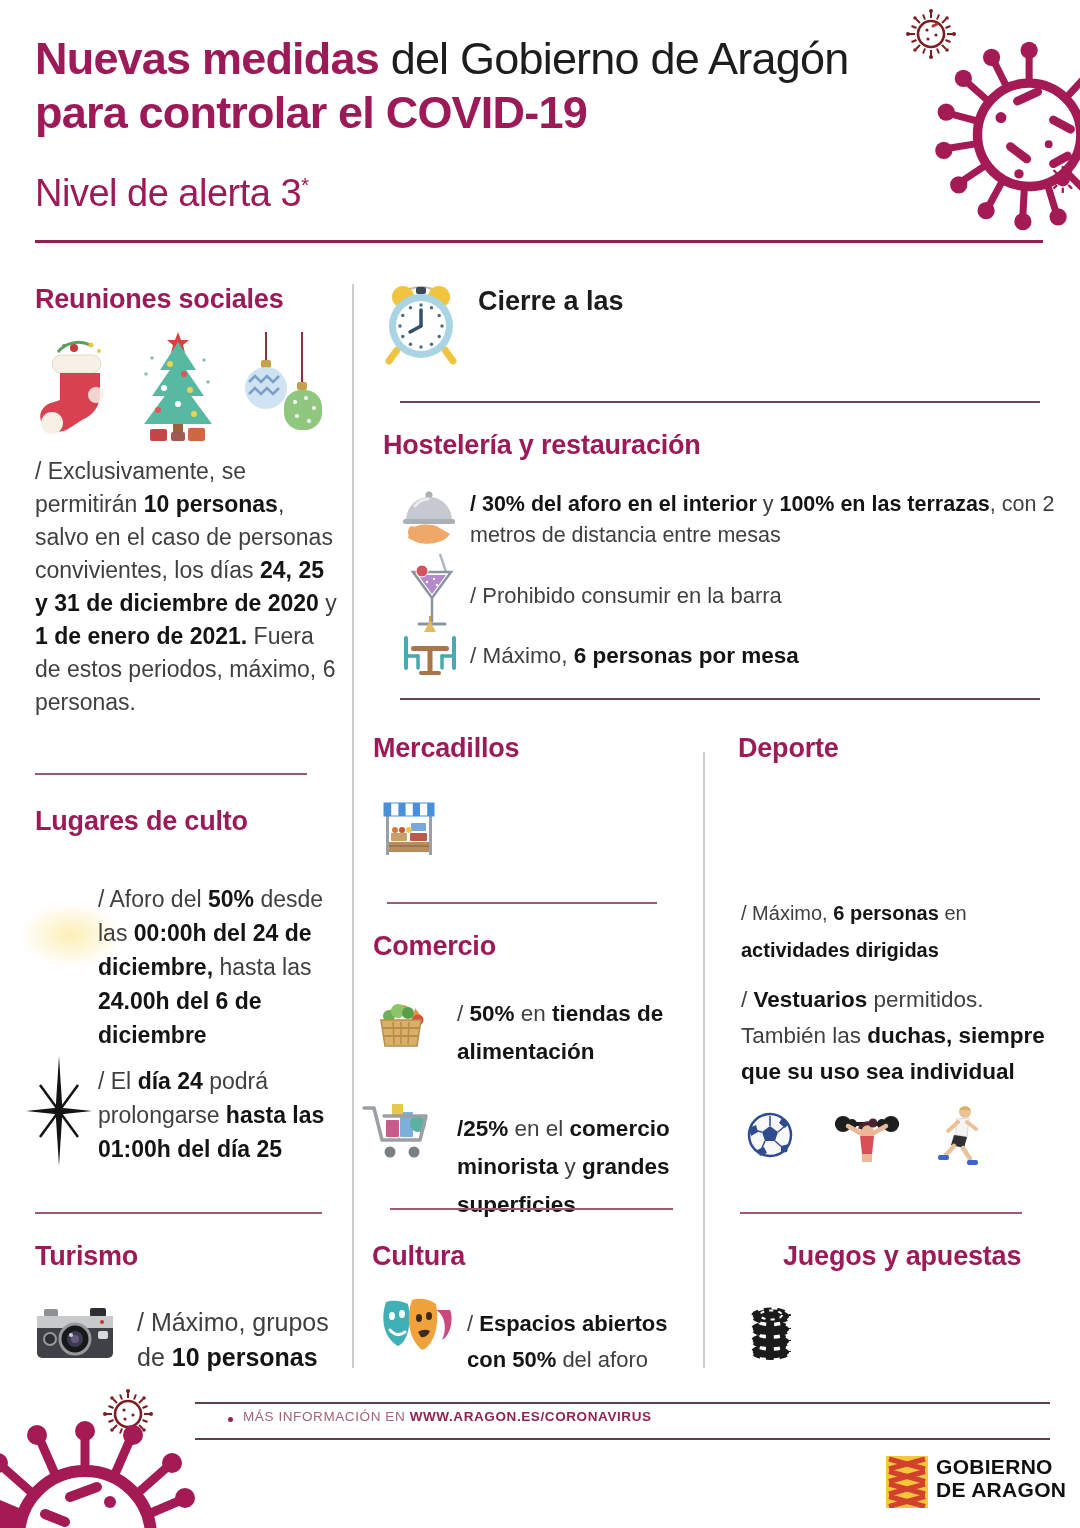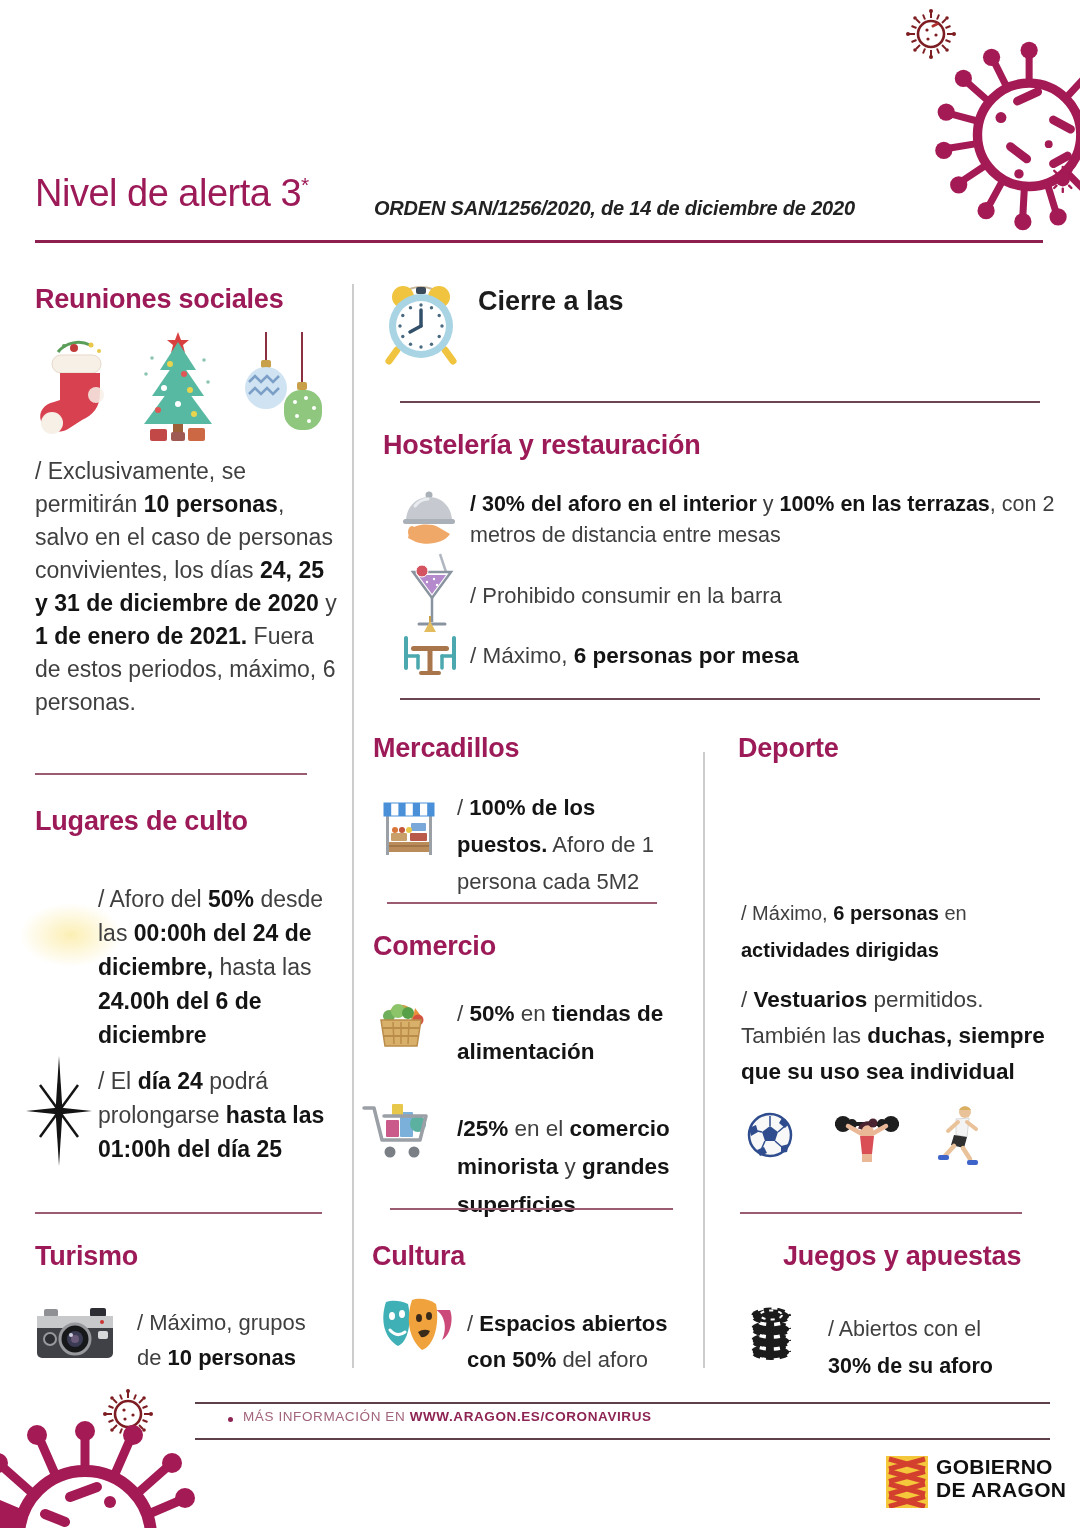--- a/index.html
+++ b/index.html
@@ -184,23 +184,23 @@
     </g>
     <circle cx="100" cy="135" r="66" fill="#ffffff" stroke="#a41a55" stroke-width="12"></circle>
     <g stroke="#a41a55" stroke-width="10" stroke-linecap="round">
       <line x1="85" y1="95" x2="112" y2="85"></line>
       <line x1="60" y1="112" x2="80" y2="120"></line>
     </g>
     <circle cx="125" cy="100" r="6" fill="#a41a55"></circle>
     <circle cx="0" cy="145" r="44" fill="#a41a55"></circle>
   </svg>
 
+  <div class="abs rich" id="title" style="left:35px;top:32px;width:860px;"><span class="sm">Nuevas medidas</span><span> del Gobierno de Aragón </span><span class="sm">para controlar el COVID-19</span></div>
 
   <div class="abs" id="alert" style="left:35px;top:172px;"><span>Nivel de alerta 3</span><sup>*</sup></div>
-  <div class="abs" id="orden" style="left:374px;top:197px;">ORDEN SAN/1256/2020, de 14 de diciembre de 2020</div>
 
   <div class="rule" style="left:35px;top:240px;width:1008px;height:3px;background:#8e2050;"></div>
 
   <div class="vline" style="left:352px;top:284px;height:1084px;"></div>
   <div class="vline" style="left:703px;top:752px;height:616px;"></div>
 
   <div class="abs h" style="left:35px;top:284px;">Reuniones sociales</div>
 
   <div class="abs" style="left:36px;top:330px;display:flex;gap:14px;align-items:flex-end;">
     <svg width="82" height="106" viewBox="0 0 82 106">
@@ -278,21 +278,21 @@
     <rect x="1" y="13" width="76" height="42" rx="5" fill="#3f4146"></rect>
     <rect x="1" y="13" width="76" height="12" fill="#c8c9cb"></rect>
     <circle cx="66" cy="19" r="2" fill="#cc3333"></circle>
     <circle cx="14" cy="36" r="6" fill="#2c2e33" stroke="#97999d" stroke-width="2"></circle>
     <circle cx="39" cy="36" r="15" fill="#17181a" stroke="#97999d" stroke-width="3"></circle>
     <circle cx="39" cy="36" r="8" fill="#3a3b52"></circle>
     <circle cx="39" cy="36" r="4" fill="#6a5a7a"></circle>
     <circle cx="35" cy="32" r="2" fill="#cfd0e0"></circle>
     <rect x="62" y="28" width="10" height="8" rx="2" fill="#d8d9db"></rect>
   </svg>
-  <div class="abs rich" style="left:137px;top:1305px;width:198px;font-size:22px;line-height:35px;"><span>/ Máximo, grupos de </span><span class="sb">10 personas</span></div>
+  <div class="abs rich" style="left:137px;top:1305px;width:198px;font-size:25px;line-height:35px;"><span>/ Máximo, grupos de </span><span class="sb">10 personas</span></div>
 
   <svg class="abs" style="left:382px;top:281px;" width="78" height="84" viewBox="0 0 78 84">
     <path d="M24,12 C26,4 52,4 54,12" stroke="#c9b89a" stroke-width="2" fill="none"></path>
     <circle cx="21" cy="16" r="11" fill="#f0c43e"></circle>
     <circle cx="57" cy="16" r="11" fill="#f0c43e"></circle>
     <rect x="34" y="6" width="10" height="7" rx="2" fill="#3a4a5a"></rect>
     <line x1="15" y1="69" x2="7" y2="80" stroke="#f0c43e" stroke-width="7" stroke-linecap="round"></line>
     <line x1="63" y1="69" x2="71" y2="80" stroke="#f0c43e" stroke-width="7" stroke-linecap="round"></line>
     <circle cx="39" cy="45" r="32" fill="#a8d4e4"></circle>
     <circle cx="39" cy="45" r="25" fill="#ffffff"></circle>
@@ -373,21 +373,20 @@
     <rect x="44.2" y="4" width="6.8" height="13" fill="#4a90d9"></rect>
     <rect x="28" y="24" width="15" height="8" rx="1" fill="#7aa8d9"></rect>
     <circle cx="12" cy="31" r="3" fill="#d9763a"></circle>
       <circle cx="19" cy="31" r="3" fill="#c4543a"></circle>
       <circle cx="26" cy="31" r="3" fill="#e8c84a"></circle>
     <rect x="8" y="34" width="16" height="8" rx="1" fill="#caa06a"></rect>
     <rect x="27" y="34" width="17" height="8" rx="1" fill="#b95a4a"></rect>
     <rect x="6" y="43" width="40" height="10" fill="#b98c5a"></rect>
     <line x1="6" y1="47" x2="46" y2="47" stroke="#9a6e42" stroke-width="1.5"></line>
   </svg>
-  <div class="abs rich" style="left:457px;top:789px;width:216px;font-size:22px;line-height:37px;"><span>/ </span><span class="sb">100% de los puestos.</span><span> Aforo de 1 persona cada 5M2</span></div>
 
   <div class="rule" style="left:387px;top:902px;width:270px;height:2px;background:var(--line-maroon);"></div>
 
   <div class="abs h" style="left:373px;top:931px;">Comercio</div>
 
   <svg class="abs" style="left:377px;top:996px;" width="48" height="56" viewBox="0 0 48 56">
     <path d="M12,24 C12,6 36,6 36,24" stroke="#c9a24a" stroke-width="3.5" fill="none"></path>
     <circle cx="12" cy="20" r="6" fill="#6fae5a"></circle>
     <circle cx="21" cy="15" r="7" fill="#8cc46a"></circle>
     <circle cx="31" cy="17" r="6" fill="#58a048"></circle>
@@ -482,21 +481,20 @@
     <ellipse cx="23" cy="50" rx="20" ry="8" fill="#1b1b1b"></ellipse>
     <ellipse cx="23" cy="50" rx="20" ry="8" fill="none" stroke="#ffffff" stroke-width="3.5" stroke-dasharray="6 8"></ellipse>
     <ellipse cx="23" cy="39" rx="20" ry="8" fill="#1b1b1b"></ellipse>
     <ellipse cx="23" cy="39" rx="20" ry="8" fill="none" stroke="#ffffff" stroke-width="3.5" stroke-dasharray="6 8"></ellipse>
     <ellipse cx="23" cy="27" rx="20" ry="8" fill="#1b1b1b"></ellipse>
     <ellipse cx="23" cy="27" rx="20" ry="8" fill="none" stroke="#ffffff" stroke-width="3.5" stroke-dasharray="6 8"></ellipse>
     <ellipse cx="23" cy="14" rx="20" ry="8.5" fill="#1b1b1b"></ellipse>
     <ellipse cx="23" cy="14" rx="20" ry="8.5" fill="none" stroke="#ffffff" stroke-width="3.5" stroke-dasharray="6 8"></ellipse>
     <ellipse cx="23" cy="13" rx="11" ry="4.5" fill="none" stroke="#ffffff" stroke-width="2" stroke-dasharray="4 5"></ellipse>
   </svg>
-  <div class="abs rich" style="left:828px;top:1311px;width:192px;font-size:21.5px;line-height:37px;"><span>/ Abiertos con el </span><span class="sb">30% de su aforo</span></div>
 
   <div class="rule" style="left:195px;top:1402px;width:855px;height:2px;background:#5d4049;"></div>
   <div class="abs finfo" style="left:228px;top:1409px;display:flex;align-items:center;">
     <span style="width:5px;height:5px;border-radius:50%;background:#8e2453;margin:6px 10px 0 0;display:inline-block;"></span>
     <span><span>MÁS INFORMACIÓN EN </span><span class="url">WWW.ARAGON.ES/CORONAVIRUS</span></span>
   </div>
   <div class="rule" style="left:195px;top:1438px;width:855px;height:2px;background:#5d4049;"></div>
 
   <div class="abs" style="left:886px;top:1456px;display:flex;gap:8px;align-items:flex-start;">
     <svg width="42" height="52" viewBox="0 0 42 52">

